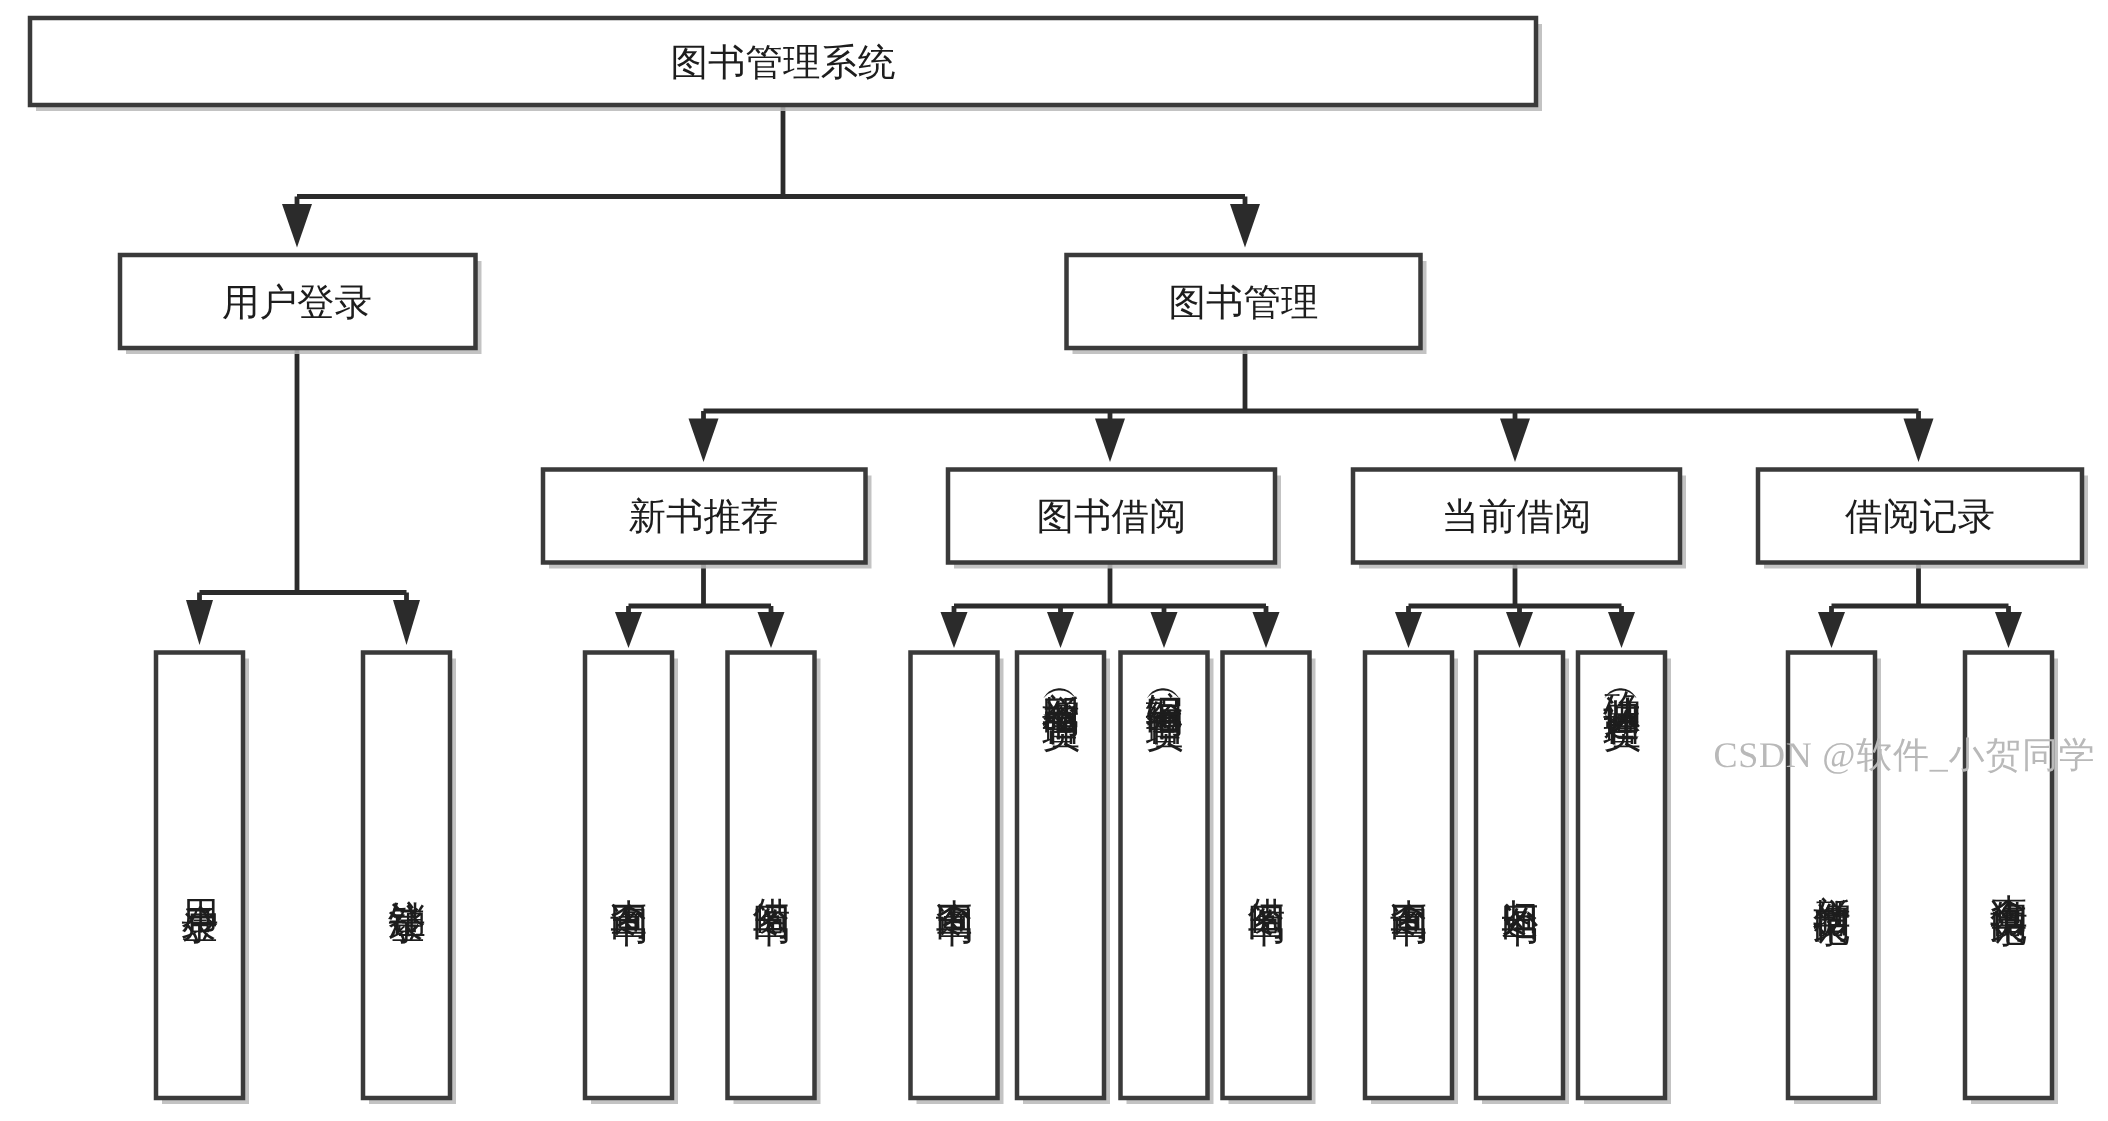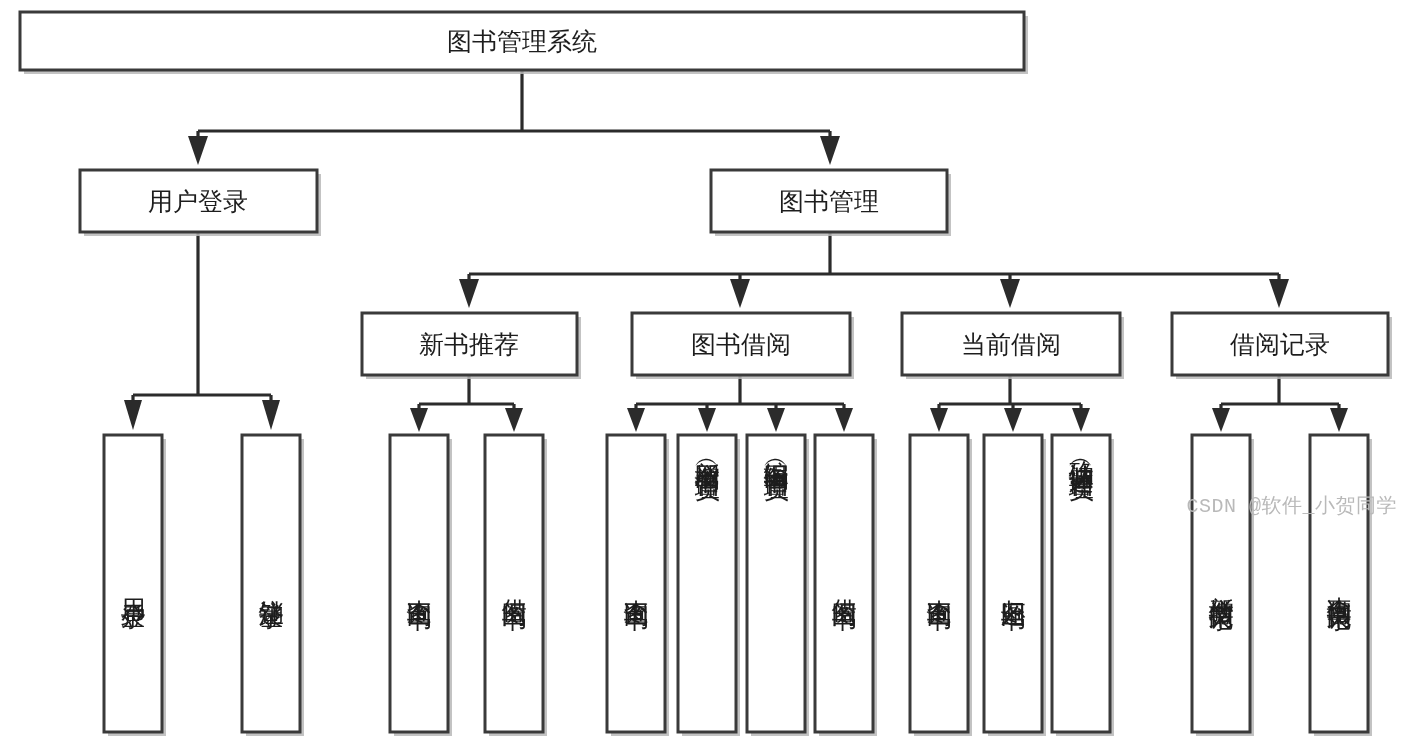--- a/index.html
+++ b/index.html
@@ -66,22 +66,22 @@
     line-height: 1.18;
     letter-spacing: 2.5px;
     color: #1d1d1d;
     white-space: nowrap;
     text-align: center;
   }
   .watermark {
     position: absolute;
     right: 8px;
     bottom: 6px;
-    font-family: Liberation Mono, monospace;
-    font-size: 20px;
+    font-family: Liberation Serif, serif;
+    font-size: 24px;
     color: #b9b9b9;
     white-space: nowrap;
     letter-spacing: 0.5px;
   }
 </style>
 </head>
 <body>
 
 <div id="diagram-root">
 

